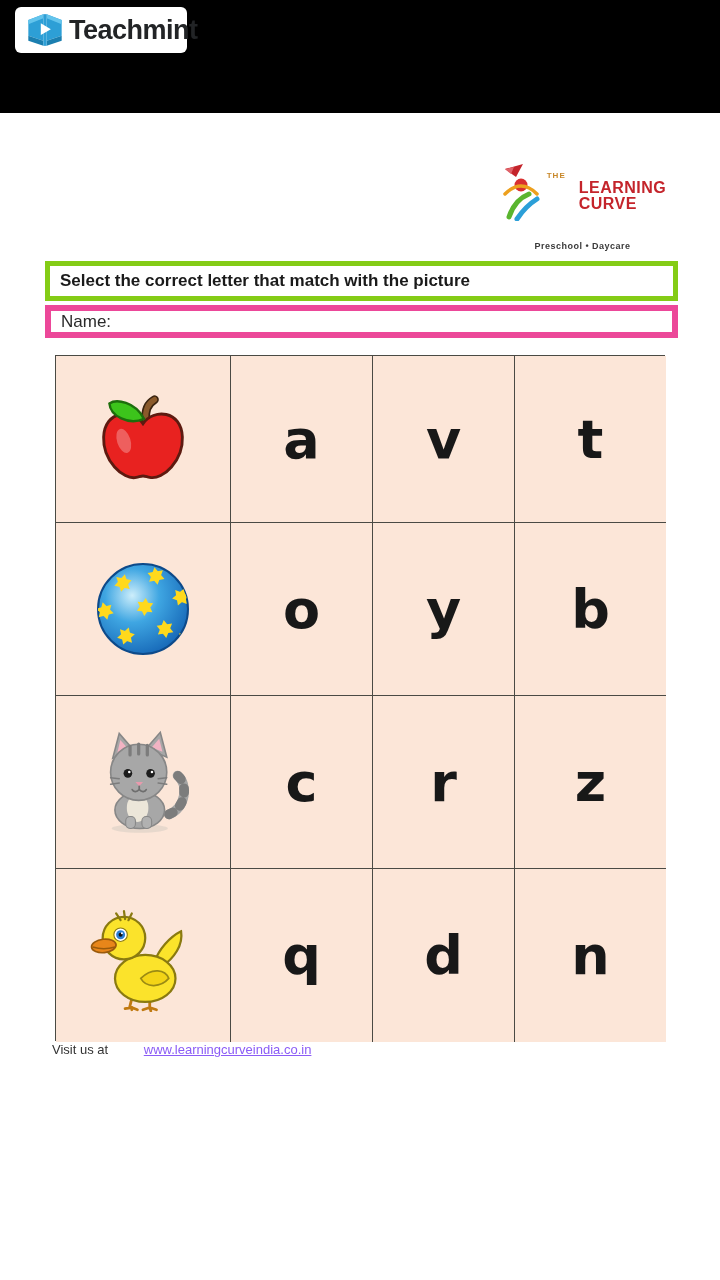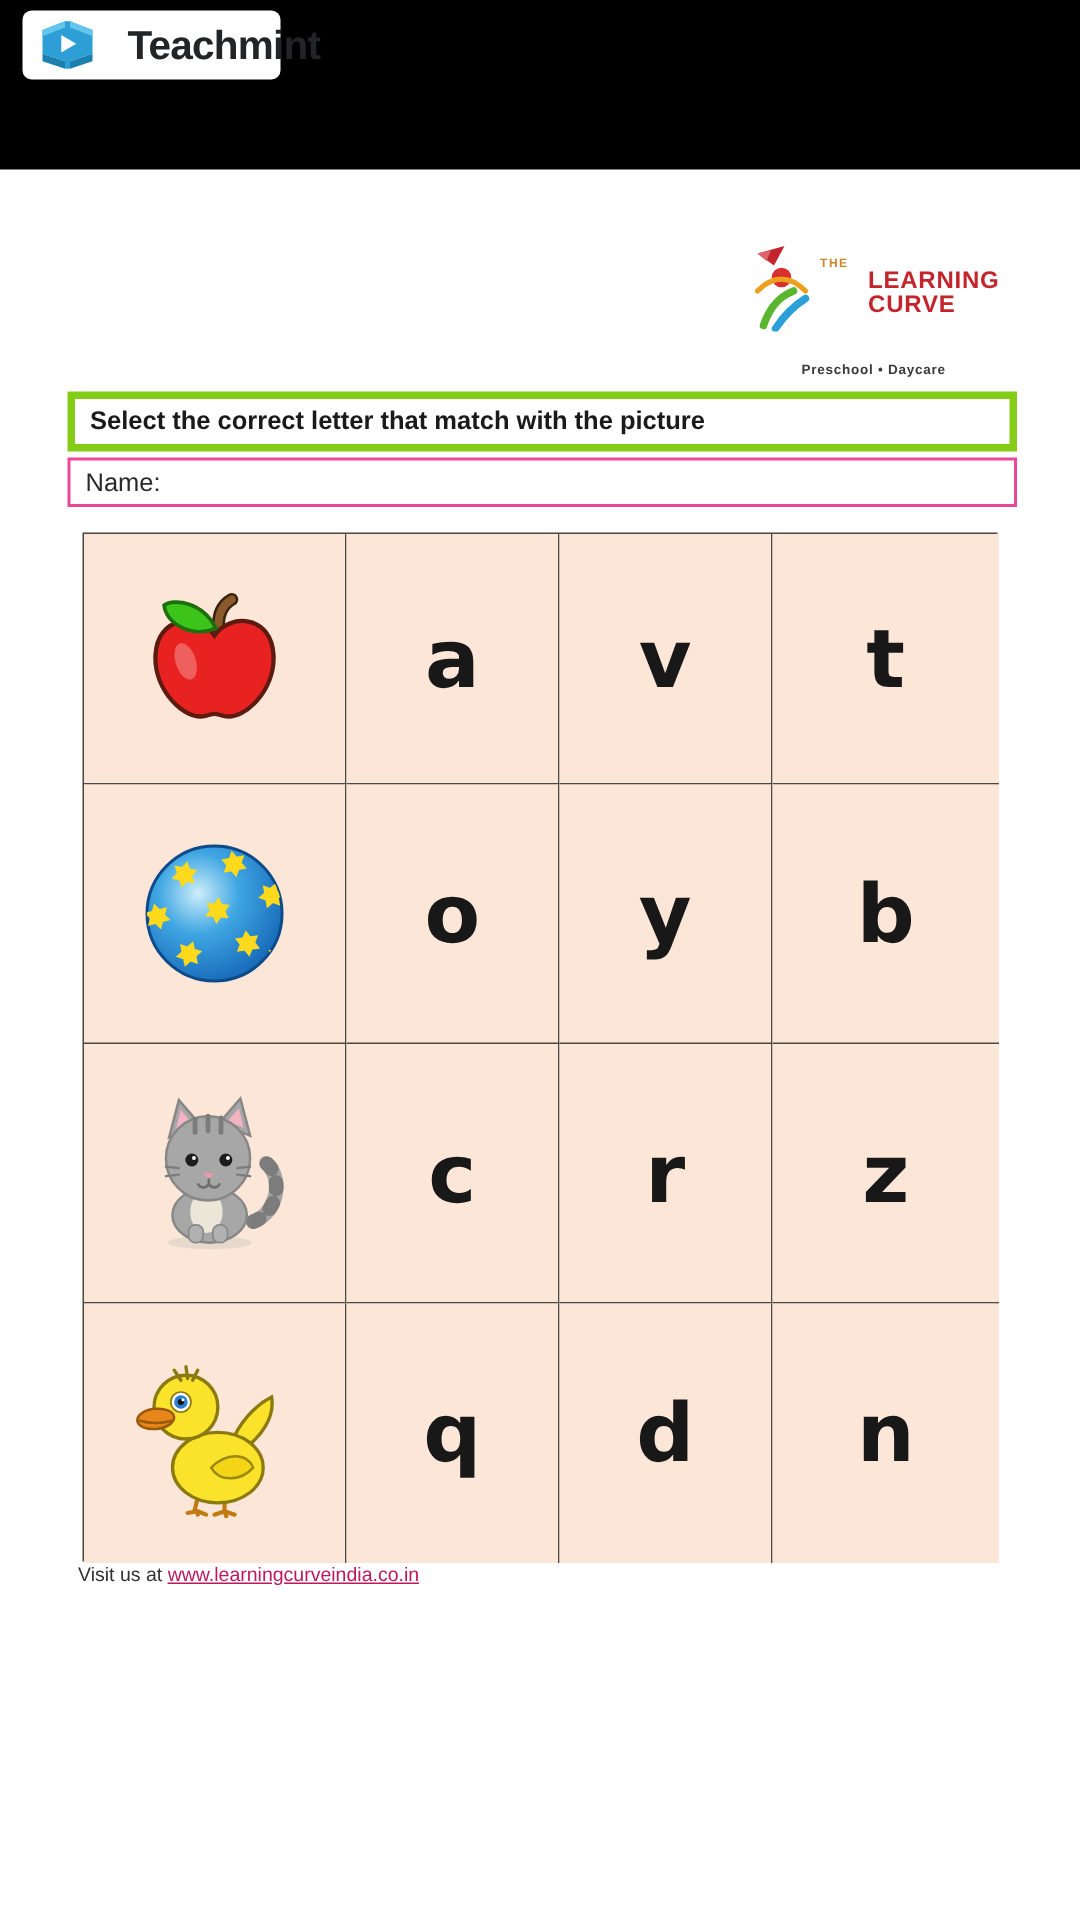--- a/index.html
+++ b/index.html
@@ -9,21 +9,21 @@
     position:relative;
     font-family:"Liberation Sans", sans-serif;
     overflow:hidden;
   }
 
   
   .tm-badge{
     position:absolute; left:15px; top:7px;
     width:172px; height:46px;
     background:#fff; border-radius:6px;
-    display:flex; align-items:center; gap:20px;
+    display:flex; align-items:center; gap:4px;
     padding:0 10px;
   }
   .tm-badge .tm-name{
     font-size:27px; font-weight:bold; color:#222426; letter-spacing:-0.5px;
   }
 
   
   .page{
     position:absolute; left:0; top:113px;
     width:720px; height:1240px;
@@ -43,21 +43,21 @@
 
   
   .title-box{
     position:absolute; left:45px; top:148px; width:633px; height:40px;
     border:5px solid #84cc16; background:#fff;
     display:flex; align-items:center; padding-left:10px;
     font-size:17px; font-weight:bold; color:#1a1a1a;
   }
   .name-box{
     position:absolute; left:45px; top:192px; width:633px; height:33px;
-    border:2px solid #ec4899; background:#fff;
+    border:6px solid #ec4899; background:#fff;
     display:flex; align-items:center; padding-left:10px;
     font-size:17px; color:#2a2a2a;
   }
 
   
   .grid{
     position:absolute; left:55px; top:242px;
     width:610px; height:686px;
     display:grid;
     grid-template-columns:175px 142px 142px 151px;
@@ -76,21 +76,21 @@
   .letter{
     font-family:"DejaVu Sans", sans-serif;
     font-size:54px; font-weight:600; color:#181818;
   }
 
   
   .footer{
     position:absolute; left:52px; top:929px;
     font-size:13px; color:#333;
   }
-  .footer a{ color:#be185d; text-decoration:underline; }
+  .footer a{ color:#8b5cf6; text-decoration:underline;margin-left:32px; }
 </style>
 </head>
 <body>
 
 <div class="tm-badge">
   <span style="display:flex">
     <svg width="40" height="38" viewBox="0 0 48 44">
       <polygon points="4,10 22,3 22,35 4,29" fill="#2d9fd6"></polygon>
       <polygon points="44,10 26,3 26,35 44,29" fill="#2d9fd6"></polygon>
       <polygon points="4,10 22,3 22,8 4,15" fill="#63c4ec"></polygon>

